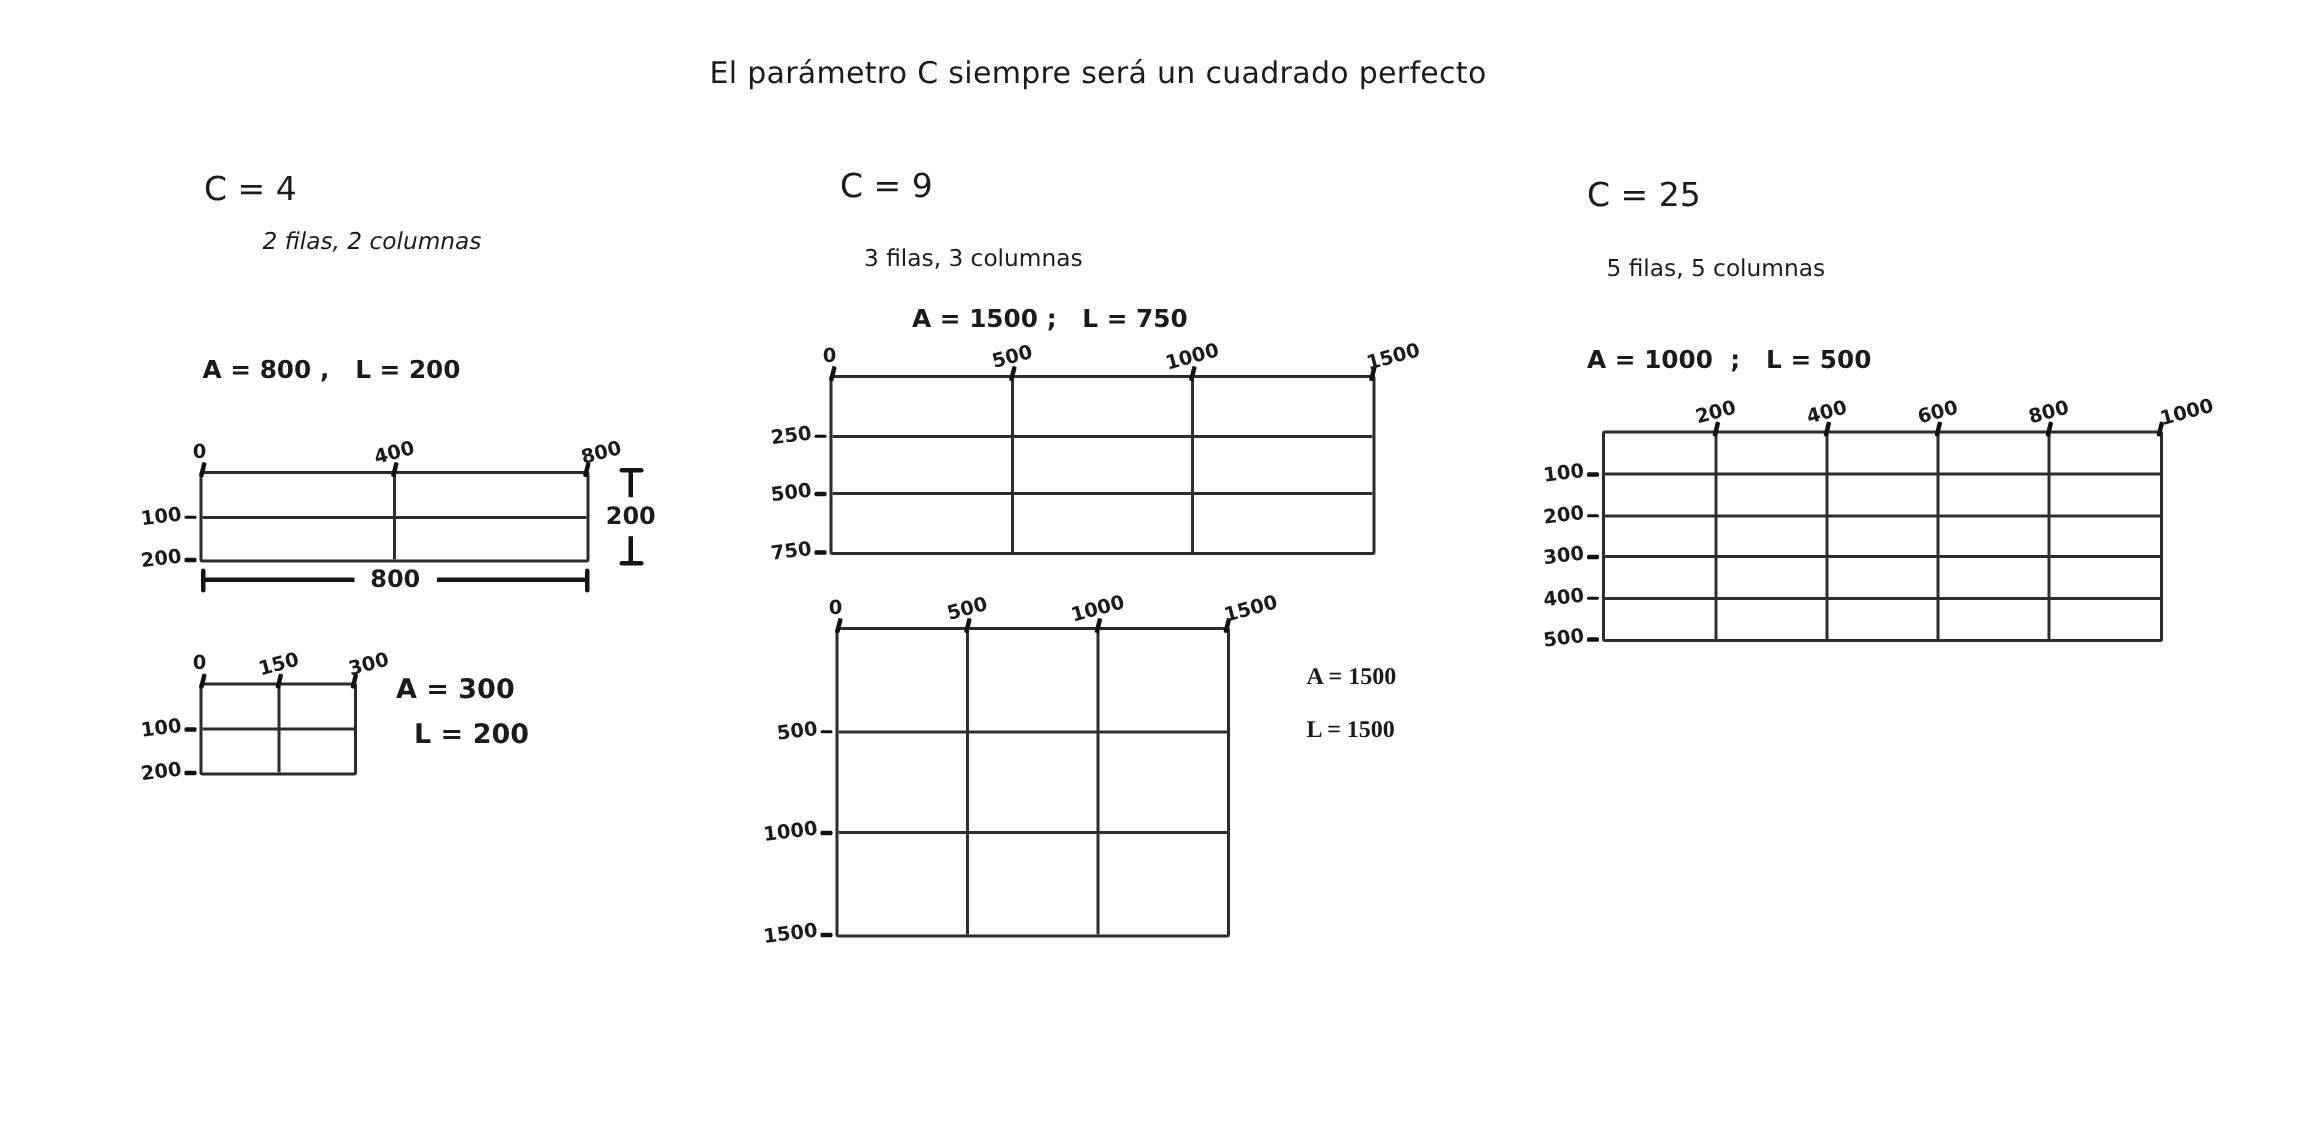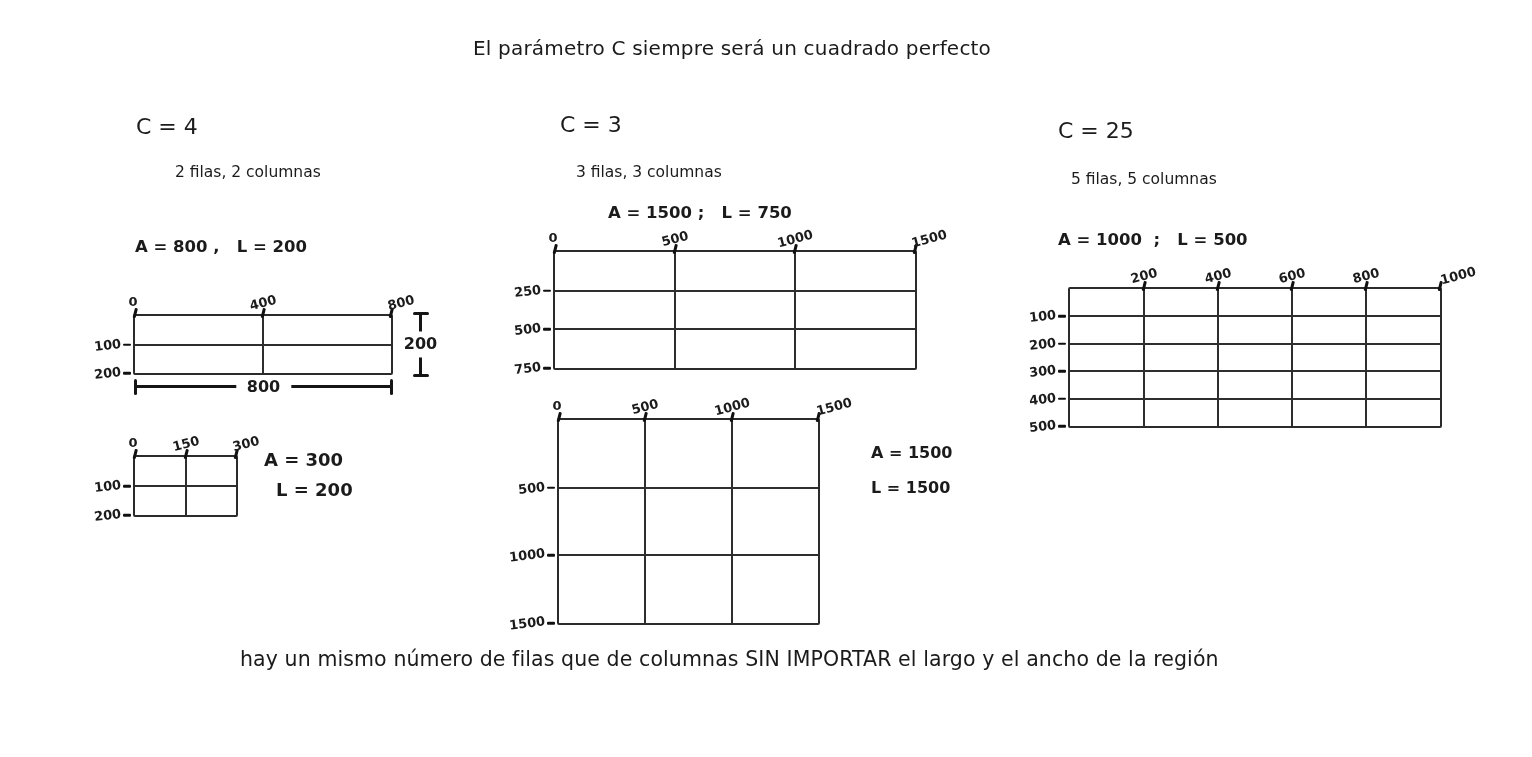--- a/index.html
+++ b/index.html
@@ -16,21 +16,21 @@
   }
   .title {
     position: absolute; left: 0; top: 36px; width: 1384px;
     text-align: center; font-size: 20px; letter-spacing: 0.2px;
   }
   .heading  { position: absolute; font-size: 22px; }
   .subtitle { position: absolute; font-size: 15.5px; }
   .params   { position: absolute; font-size: 16.5px; font-weight: bold; white-space: pre; }
   .note     { position: absolute; font-weight: bold; white-space: pre; }
   .note-lg  { font-size: 18px; }
-  .note-sm  { font-size: 16px; }
+  .note-sm  { font-size: 16px; font-family: Liberation Serif, serif; }
   .footer   { position: absolute; font-size: 20.5px; line-height: 31px; letter-spacing: 0.1px; }
 
   
   .grid {
     position: absolute;
     border: 2.5px solid #2b2b2b;
     border-radius: 2px;
   }
   .vline {
     position: absolute; top: 0; bottom: 0; width: 2px;
@@ -82,21 +82,21 @@
   .dim-label-v { padding: 5px 2px; }
 </style>
 </head>
 <body>
 
 <div id="canvas">
 
   <div class="title">El parámetro C siempre será un cuadrado perfecto</div>
 
   <div class="heading" style="left:96px; top:114px;">C = 4</div>
-  <div class="subtitle" style="left:135px; top:163px;">2 filas, 2 columnas</div>
+  <div class="subtitle" style="left:135px; top:152px;font-style:italic;">2 filas, 2 columnas</div>
   <div class="params" style="left:95px; top:237px;">A = 800 ,   L = 200</div>
 
   <div class="grid" style="left:93px; top:314px; width:260px; height:61px;">
       <div class="vline" style="left: 50%;"></div>
       <div class="hline" style="top: 50%;"></div>
       <div class="xtick" style="left: 0%;"></div>
       <div class="xlabel no-rot" style="left: calc(0% + 0px);">0</div>
       <div class="xtick" style="left: 50%;"></div>
       <div class="xlabel" style="left: calc(50% + 0px);">400</div>
       <div class="xtick" style="left: 100%;"></div>
@@ -124,21 +124,21 @@
       <div class="xtick" style="left: 100%;"></div>
       <div class="xlabel" style="left: calc(100% + 10px);">300</div>
       <div class="ytick" style="top: 50%;"></div>
       <div class="ylabel" style="top: 50%;">100</div>
       <div class="ytick" style="top: 100%;"></div>
       <div class="ylabel" style="top: 100%;">200</div>
     </div>
   <div class="note note-lg" style="left:224px; top:449px;">A = 300</div>
   <div class="note note-lg" style="left:236px; top:479px;">L = 200</div>
 
-  <div class="heading" style="left:520px; top:112px;">C = 3</div>
+  <div class="heading" style="left:520px; top:112px;">C = 9</div>
   <div class="subtitle" style="left:536px; top:163px;">3 filas, 3 columnas</div>
   <div class="params" style="left:568px; top:203px;">A = 1500 ;   L = 750</div>
 
   <div class="grid" style="left:513px; top:250px; width:364px; height:120px;">
       <div class="vline" style="left: 33.3333%;"></div>
       <div class="vline" style="left: 66.6667%;"></div>
       <div class="hline" style="top: 33.3333%;"></div>
       <div class="hline" style="top: 66.6667%;"></div>
       <div class="xtick" style="left: 0%;"></div>
       <div class="xlabel no-rot" style="left: calc(0% + 0px);">0</div>
@@ -208,16 +208,15 @@
       <div class="ylabel" style="top: 40%;">200</div>
       <div class="ytick" style="top: 60%;"></div>
       <div class="ylabel" style="top: 60%;">300</div>
       <div class="ytick" style="top: 80%;"></div>
       <div class="ylabel" style="top: 80%;">400</div>
       <div class="ytick" style="top: 100%;"></div>
       <div class="ylabel" style="top: 100%;">500</div>
     </div>
 
   <div class="footer" style="left:200px; top:644px;">
-    <div>hay un mismo número de filas que de columnas SIN IMPORTAR el largo y el ancho de la región</div>
   </div>
 
 </div>
 
 </body></html>

